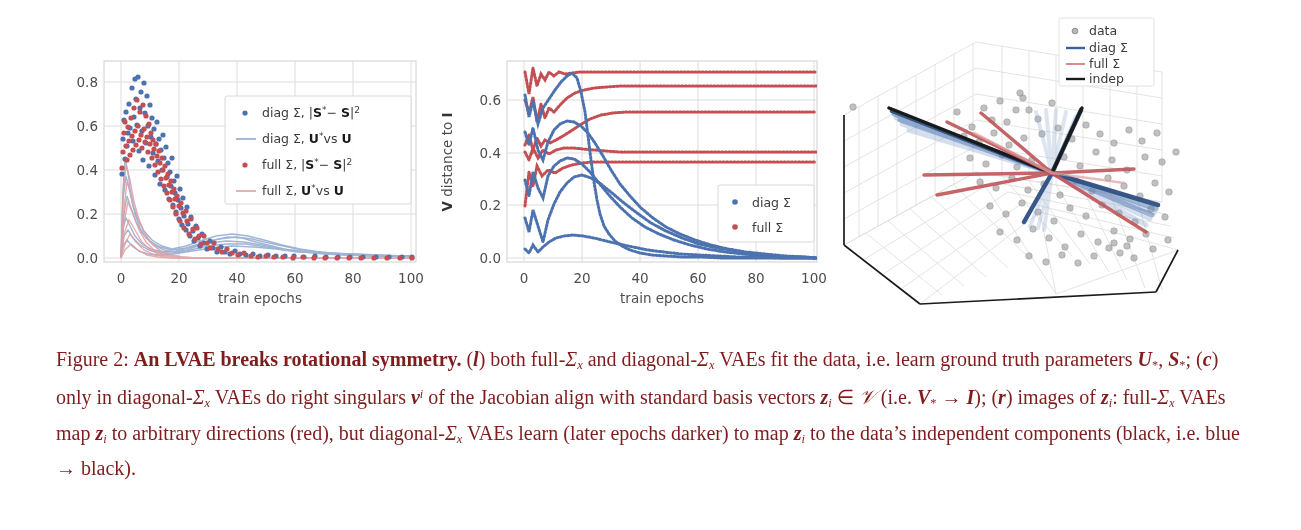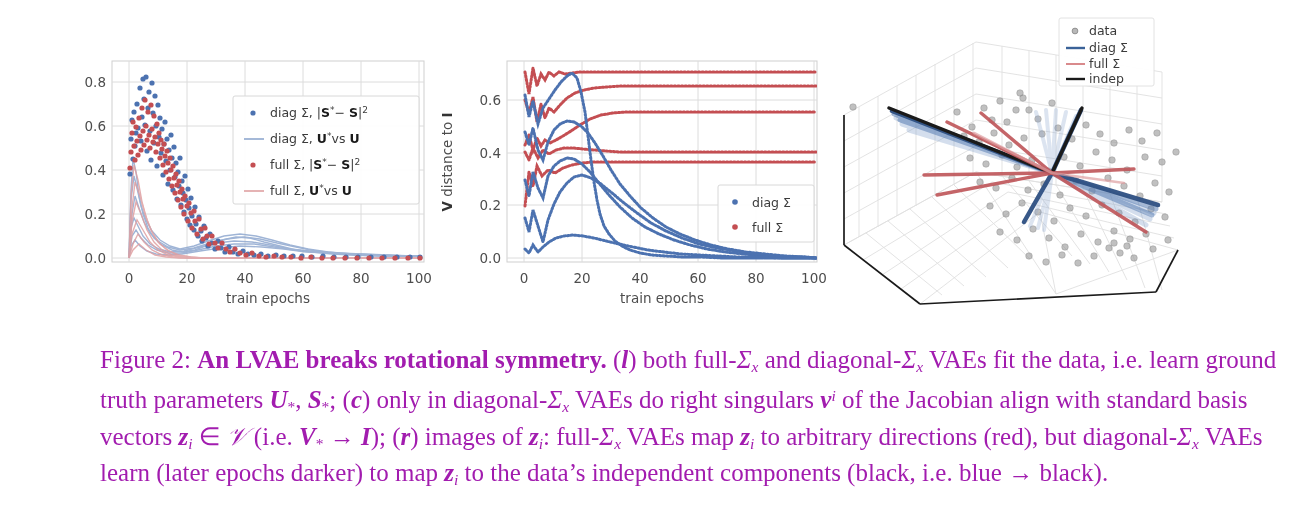--- a/index.html
+++ b/index.html
@@ -10,36 +10,36 @@
   svg{display:block;overflow:visible;}
 
   .ticklabel{font-family:"DejaVu Sans",sans-serif;font-size:13.5px;fill:#4d4d4d;}
   .axistitle{font-family:"DejaVu Sans",sans-serif;font-size:13.5px;fill:#4d4d4d;}
   .axistitle-b{font-family:"DejaVu Sans",sans-serif;font-size:13.5px;fill:#333;font-weight:bold;}
   .legtext{font-family:"DejaVu Sans",sans-serif;font-size:12.5px;fill:#3b3b3b;}
   .legtext-b{font-family:"DejaVu Sans",sans-serif;font-size:12.5px;fill:#1a1a1a;font-weight:bold;}
 
   
   #caption{position:absolute;left:56px;top:345px;width:1192px;
-           font-family:"Liberation Serif",serif;font-size:25px;line-height:29px;
-           color:#a21caf;text-align:left;margin-left:44px;}
+           font-family:"Liberation Serif",serif;font-size:20px;line-height:29px;
+           color:#7f1d1d;text-align:left;}
   #caption b{font-weight:bold;}
   .it{font-style:italic;}
   .bi{font-weight:bold;font-style:italic;}
   .mathbi{font-family:"Liberation Serif",serif;font-weight:bold;font-style:italic;}
   sub{font-size:0.62em;vertical-align:-0.28em;}
   sup{font-size:0.62em;vertical-align:0.45em;}
   .cal{font-family:"Liberation Serif",serif;font-style:italic;}
 </style>
 </head>
 <body>
 
 <div id="root">
 
-  <div class="panel" style="left:12px;top:0px;width:440px;height:330px;">
+  <div class="panel" style="left:4px;top:0px;width:440px;height:330px;">
     <svg width="440" height="330" viewBox="0 0 440 330">
       <defs>
         <clipPath id="clipL">
             <rect x="100" y="61" width="312" height="201"></rect>
           </clipPath>
       </defs>
 
       <rect x="100" y="61" width="312" height="201" fill="#ffffff" stroke="#cfcfcf" stroke-width="1"></rect>
 
       <g stroke="#dcdcdc" stroke-width="1">

